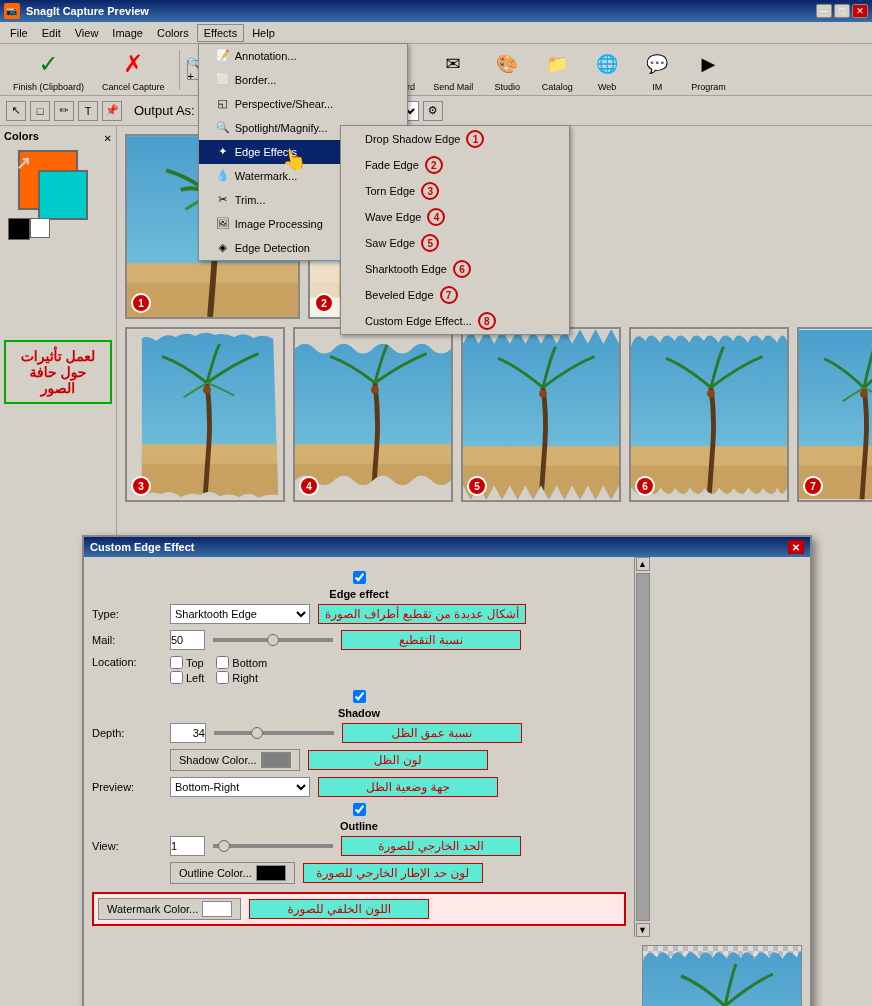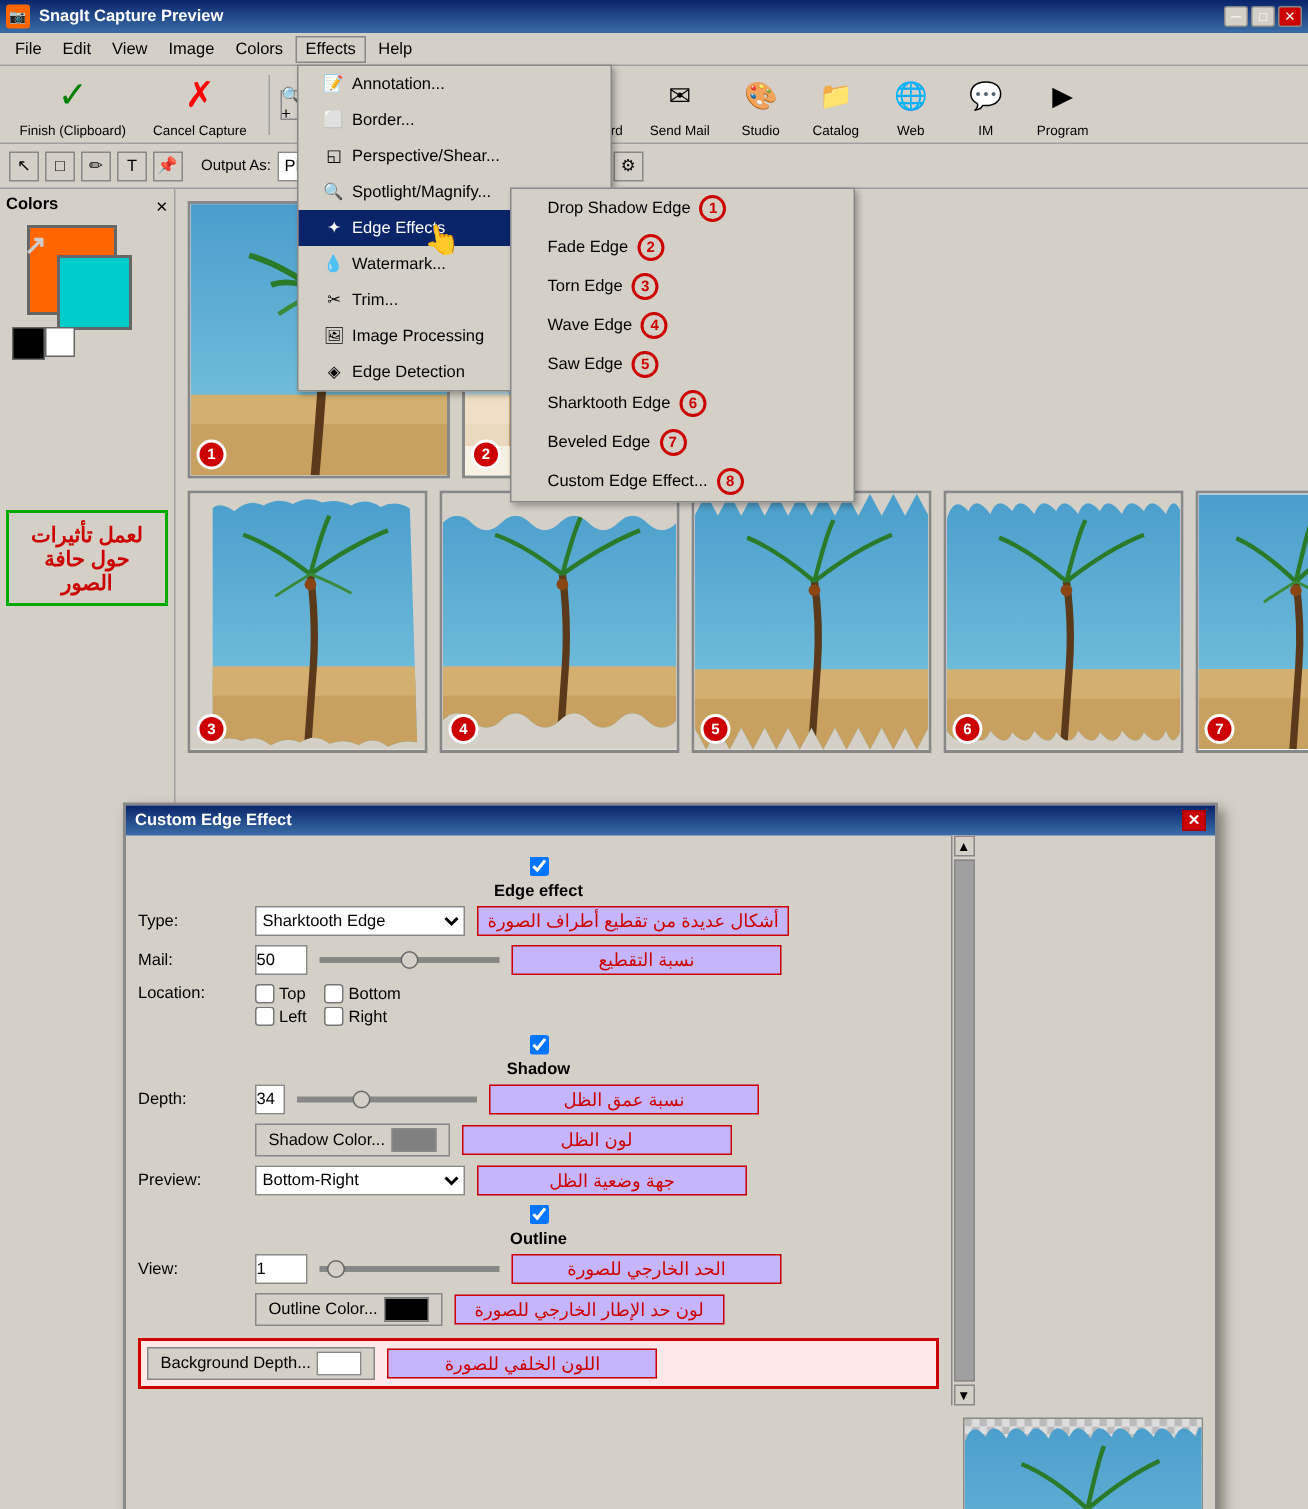--- a/index.html
+++ b/index.html
@@ -22,21 +22,21 @@
     
     .toolbar { background: #d4d0c8; border-bottom: 1px solid #a0a0a0; display: flex; align-items: center; padding: 3px 6px; gap: 4px; height: 52px; }
     .tool-btn { display: flex; flex-direction: column; align-items: center; gap: 2px; padding: 3px 6px; cursor: pointer; border: 1px solid transparent; min-width: 45px; }
     .tool-icon { width: 32px; height: 32px; display: flex; align-items: center; justify-content: center; font-size: 18px; }
     .tool-label { font-size: 9px; text-align: center; white-space: nowrap; }
     .toolbar-sep { width: 1px; height: 40px; background: #a0a0a0; margin: 0 3px; }
     
     
     .toolbar2 { background: #d4d0c8; border-bottom: 1px solid #a0a0a0; display: flex; align-items: center; padding: 3px 6px; gap: 4px; height: 30px; }
     .small-icon { width: 20px; height: 20px; border: 1px solid #888; background: #d4d0c8; display: flex; align-items: center; justify-content: center; font-size: 11px; cursor: pointer; }
-    .output-label { font-size: 10px; margin-left: 8px; }
+    .output-label { font-size: 13px; margin-left: 8px; }
     .output-select { height: 20px; font-size: 11px; border: 1px solid #888; background: white; width: 220px; }
     
     
     .colors-panel { width: 160px; background: #d4d0c8; border-right: 1px solid #a0a0a0; padding: 4px; position: relative; }
     .colors-title { font-size: 11px; font-weight: bold; margin-bottom: 4px; }
     .color-swatches { position: relative; width: 100px; height: 90px; margin: 4px; }
     .swatch-bg { width: 60px; height: 60px; background: #ff6600; position: absolute; top: 0; left: 10px; border: 2px solid #666; }
     .swatch-fg { width: 50px; height: 50px; background: #00cccc; position: absolute; top: 20px; left: 30px; border: 2px solid #666; }
     .swatch-black { width: 22px; height: 22px; background: black; position: absolute; bottom: 0; left: 0; border: 1px solid #666; }
     .swatch-white { width: 20px; height: 20px; background: white; position: absolute; bottom: 2px; left: 22px; border: 1px solid #666; }
@@ -62,21 +62,21 @@
     .dialog-close { color: white; background: #cc0000; border: 1px solid #aa0000; width: 16px; height: 14px; display: flex; align-items: center; justify-content: center; cursor: pointer; font-size: 10px; }
     .dialog-row { display: flex; align-items: center; margin-bottom: 6px; gap: 8px; }
     .dialog-label { min-width: 70px; font-size: 11px; }
     .dialog-input { height: 20px; border: 1px solid #888; font-size: 11px; background: white; }
     .dialog-select { height: 20px; border: 1px solid #888; font-size: 11px; background: white; width: 140px; }
     .slider { -webkit-appearance: none; height: 4px; background: #888; width: 120px; }
     .slider::-webkit-slider-thumb { -webkit-appearance: none; width: 12px; height: 12px; background: #d4d0c8; border: 1px solid #666; border-radius: 50%; }
     .section-header { font-size: 11px; font-weight: bold; margin: 6px 0 4px 0; display: flex; align-items: center; gap: 4px; flex-direction: column; }
     .color-btn { height: 22px; background: #d4d0c8; border: 1px solid #888; padding: 0 8px; font-size: 11px; cursor: pointer; display: flex; align-items: center; gap: 4px; }
     .color-swatch-small { width: 30px; height: 16px; border: 1px solid #888; }
-    .arabic-label { color: #cc0000; font-size: 12px; direction: rtl; border: 1px solid #cc0000; padding: 2px 6px; background: #c4b5fd; min-width: 180px; text-align: center; }
+    .arabic-label { color: #cc0000; font-size: 12px; direction: rtl; border: 1px solid #cc0000; padding: 2px 6px; background: #5eead4; min-width: 180px; text-align: center; }
     .dialog-preview { width: 160px; height: 180px; border: 1px solid #888; background: repeating-conic-gradient(#bbb 0% 25%, #ddd 0% 50%) 0 0 / 10px 10px; margin-left: 20px; }
     .scrollbar { width: 16px; background: #d4d0c8; border-left: 1px solid #888; display: flex; flex-direction: column; align-items: center; }
     
     
     .cursor-hand { position: absolute; z-index: 150; font-size: 20px; pointer-events: none; transform: rotate(-10deg); }
     
     
     .bg-num { position: absolute; width: 28px; height: 28px; border-radius: 50%; border: 2px solid #cc0000; color: #cc0000; background: rgba(255,255,255,0.7); display: flex; align-items: center; justify-content: center; font-size: 14px; font-weight: bold; }
   </style>
 </head>
@@ -491,21 +491,21 @@
         </div>
       </div>
 
       <div class="section-header" style="margin-top:0;">
         <input type="checkbox" checked="" style="margin: 0px;">
         <span>Shadow</span>
       </div>
 
       <div class="dialog-row">
         <span class="dialog-label">Depth:</span>
-        <input type="text" class="dialog-input" value="34" style="width: 20px;">
+        <input type="text" class="dialog-input" value="34" style="width: 36px; text-align: right;">
         <input type="range" class="slider" value="34" min="0" max="100" style="">
         <span class="arabic-label">نسبة عمق الظل</span>
       </div>
 
       <div class="dialog-row">
         <span class="dialog-label"></span>
         <button class="color-btn">
           <span>Shadow Color...</span>
           <div class="color-swatch-small" style="background:#808080;"></div>
         </button>
@@ -536,21 +536,21 @@
         <span class="dialog-label"></span>
         <button class="color-btn">
           <span>Outline Color...</span>
           <div class="color-swatch-small" style="background:#000000;"></div>
         </button>
         <span class="arabic-label">لون حد الإطار الخارجي للصورة</span>
       </div>
 
       <div class="dialog-row" style="margin-top:8px; border:2px solid #cc0000; padding:4px; background: #ffe8e8;">
         <button class="color-btn">
-          <span>Background Depth...</span>
+          <span>Watermark Color...</span>
           <div class="color-swatch-small" style="background:#ffffff;"></div>
         </button>
         <span class="arabic-label">اللون الخلفي للصورة</span>
       </div>
     </div>
 
     <div style="display:flex; flex-direction:column;">
       <div class="scrollbar" style="height:380px;">
         <div style="width:14px; height:14px; background:#d4d0c8; border:1px solid #888; display:flex; align-items:center; justify-content:center; font-size:9px; cursor:pointer;">▲</div>
         <div style="flex:1; width:14px; background:#a0a0a0; margin:2px; border:1px solid #888;"></div>

